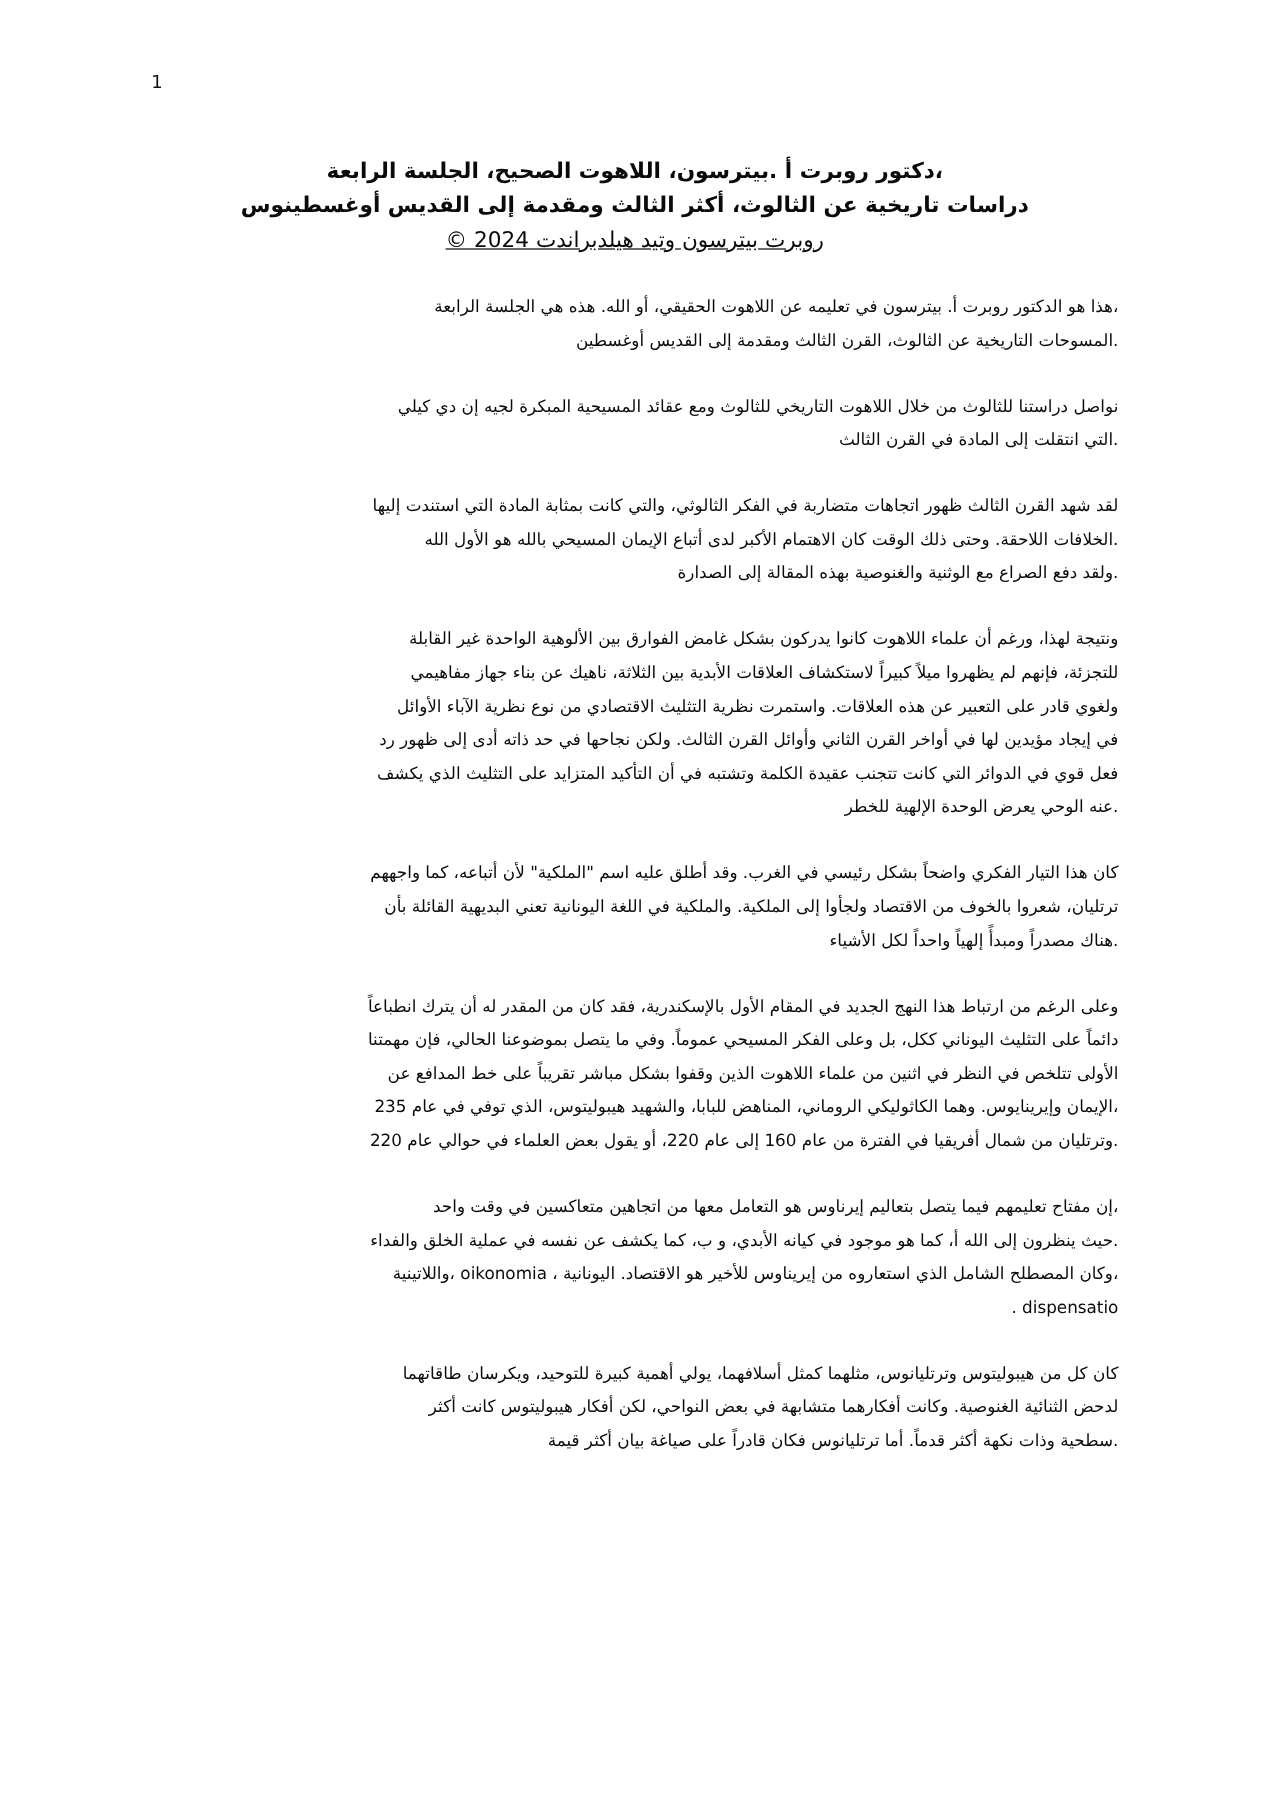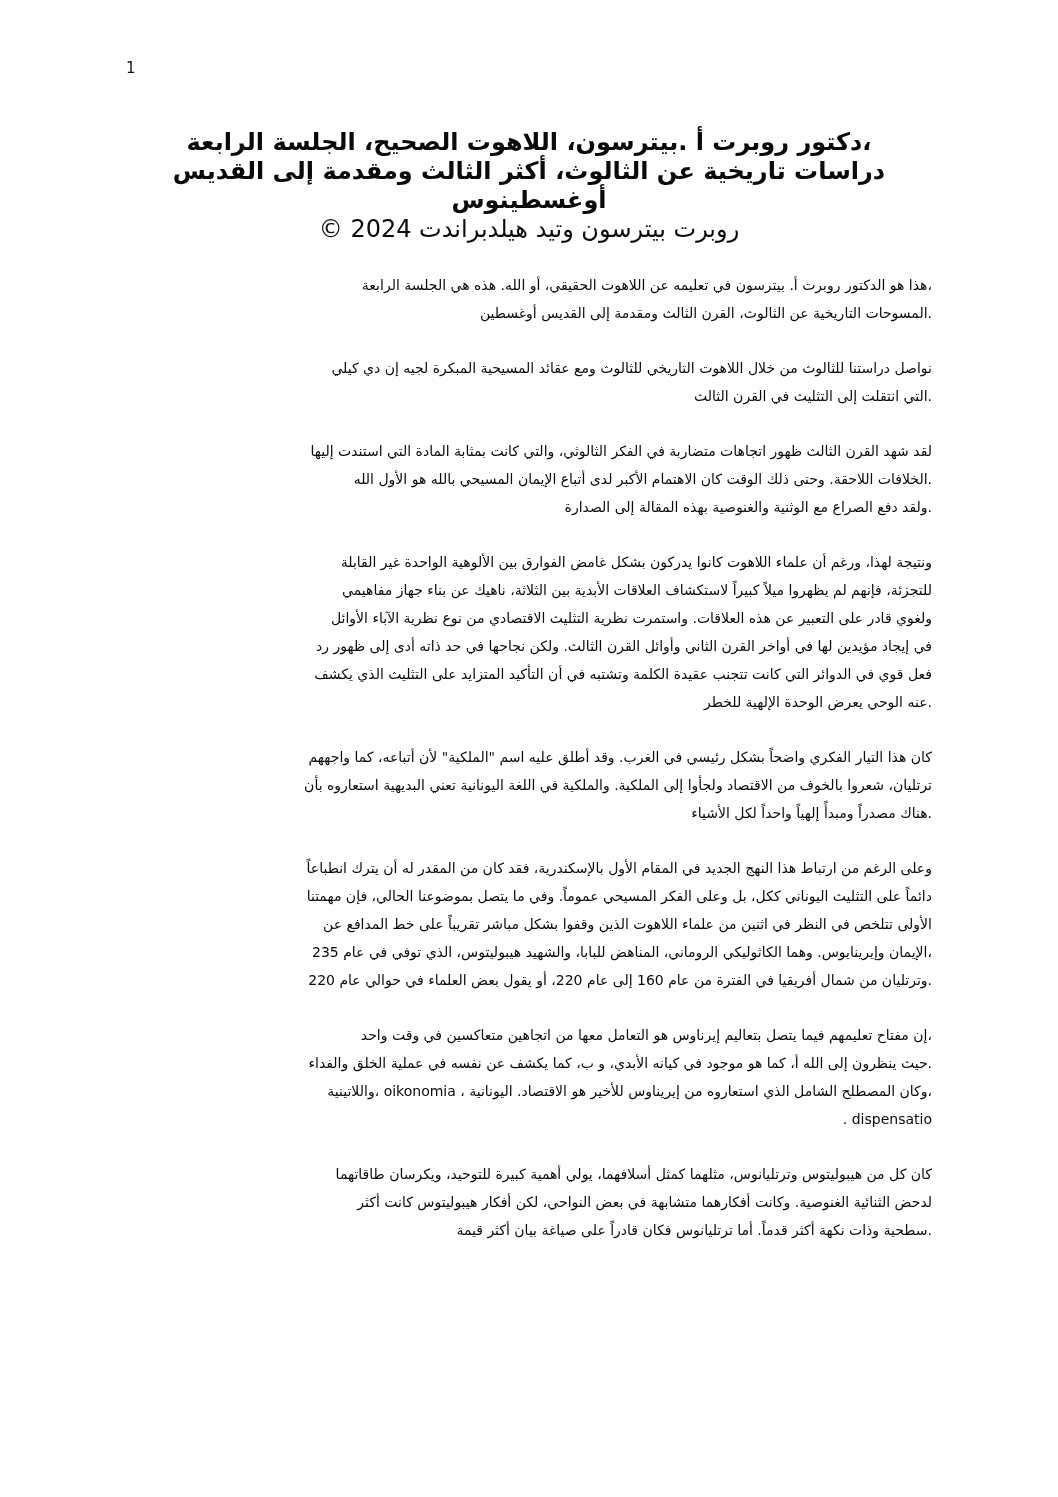--- a/index.html
+++ b/index.html
@@ -26,30 +26,31 @@
   }
   .content {
     position: absolute;
     top: 128px;
     right: 126px;
     width: 806px;
     direction: rtl;
   }
   .title-block {
     text-align: center;
-    font-size: 24px;
+    font-size: 18px;
     line-height: 29px;
     direction: rtl;
   }
   .title-line {
     font-weight: bold;
     white-space: pre-wrap;
   }
   .title-line.regular {
     font-weight: normal;
+    text-decoration: underline;
   }
   .body-text {
     margin-top: 0;
   }
   .paragraph {
     direction: rtl;
     text-align: right;
     font-size: 14px;
     line-height: 28px;
     margin: 27px 0 0 0;
@@ -69,32 +70,32 @@
     <div class="title-block">
       <div class="title-line">،دكتور روبرت أ .بيترسون، اللاهوت الصحيح، الجلسة الرابعة</div>
       <div class="title-line">دراسات تاريخية عن الثالوث، أكثر الثالث ومقدمة إلى القديس أوغسطينوس</div>
       <div class="title-line regular">روبرت بيترسون وتيد هيلدبراندت 2024 ©</div>
     </div>
 
     <div class="body-text">
       <p class="paragraph">،هذا هو الدكتور روبرت أ. بيترسون في تعليمه عن اللاهوت الحقيقي، أو الله. هذه هي الجلسة الرابعة
 .المسوحات التاريخية عن الثالوث، القرن الثالث ومقدمة إلى القديس أوغسطين</p>
       <p class="paragraph">نواصل دراستنا للثالوث من خلال اللاهوت التاريخي للثالوث ومع عقائد المسيحية المبكرة لجيه إن دي كيلي
-.التي انتقلت إلى التثليث في القرن الثالث</p>
+.التي انتقلت إلى المادة في القرن الثالث</p>
       <p class="paragraph">لقد شهد القرن الثالث ظهور اتجاهات متضاربة في الفكر الثالوثي، والتي كانت بمثابة المادة التي استندت إليها
 .الخلافات اللاحقة. وحتى ذلك الوقت كان الاهتمام الأكبر لدى أتباع الإيمان المسيحي بالله هو الأول الله
 .ولقد دفع الصراع مع الوثنية والغنوصية بهذه المقالة إلى الصدارة</p>
       <p class="paragraph">ونتيجة لهذا، ورغم أن علماء اللاهوت كانوا يدركون بشكل غامض الفوارق بين الألوهية الواحدة غير القابلة
 للتجزئة، فإنهم لم يظهروا ميلاً كبيراً لاستكشاف العلاقات الأبدية بين الثلاثة، ناهيك عن بناء جهاز مفاهيمي
 ولغوي قادر على التعبير عن هذه العلاقات. واستمرت نظرية التثليث الاقتصادي من نوع نظرية الآباء الأوائل
 في إيجاد مؤيدين لها في أواخر القرن الثاني وأوائل القرن الثالث. ولكن نجاحها في حد ذاته أدى إلى ظهور رد
 فعل قوي في الدوائر التي كانت تتجنب عقيدة الكلمة وتشتبه في أن التأكيد المتزايد على التثليث الذي يكشف
 .عنه الوحي يعرض الوحدة الإلهية للخطر</p>
       <p class="paragraph">كان هذا التيار الفكري واضحاً بشكل رئيسي في الغرب. وقد أطلق عليه اسم "الملكية" لأن أتباعه، كما واجههم
-ترتليان، شعروا بالخوف من الاقتصاد ولجأوا إلى الملكية. والملكية في اللغة اليونانية تعني البديهية استعاروه بأن
+ترتليان، شعروا بالخوف من الاقتصاد ولجأوا إلى الملكية. والملكية في اللغة اليونانية تعني البديهية القائلة بأن
 .هناك مصدراً ومبدأً إلهياً واحداً لكل الأشياء</p>
       <p class="paragraph">وعلى الرغم من ارتباط هذا النهج الجديد في المقام الأول بالإسكندرية، فقد كان من المقدر له أن يترك انطباعاً
 دائماً على التثليث اليوناني ككل، بل وعلى الفكر المسيحي عموماً. وفي ما يتصل بموضوعنا الحالي، فإن مهمتنا
 الأولى تتلخص في النظر في اثنين من علماء اللاهوت الذين وقفوا بشكل مباشر تقريباً على خط المدافع عن
 ،الإيمان وإيرينايوس. وهما الكاثوليكي الروماني، المناهض للبابا، والشهيد هيبوليتوس، الذي توفي في عام 235
 .وترتليان من شمال أفريقيا في الفترة من عام 160 إلى عام 220، أو يقول بعض العلماء في حوالي عام 220</p>
       <p class="paragraph">،إن مفتاح تعليمهم فيما يتصل بتعاليم إيرناوس هو التعامل معها من اتجاهين متعاكسين في وقت واحد
 .حيث ينظرون إلى الله أ، كما هو موجود في كيانه الأبدي، و ب، كما يكشف عن نفسه في عملية الخلق والفداء
 ،وكان المصطلح الشامل الذي استعاروه من إيريناوس للأخير هو الاقتصاد. اليونانية ، oikonomia ،واللاتينية
 . dispensatio</p>

